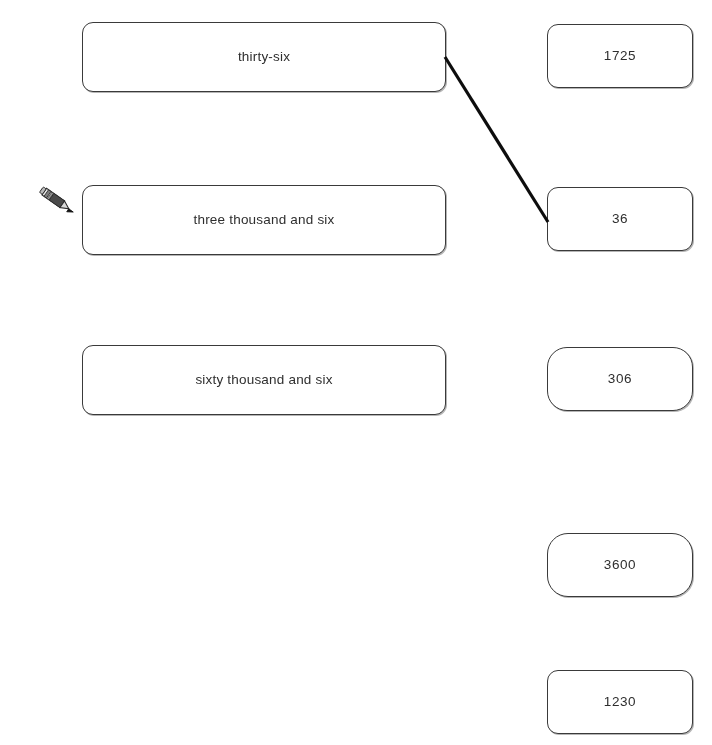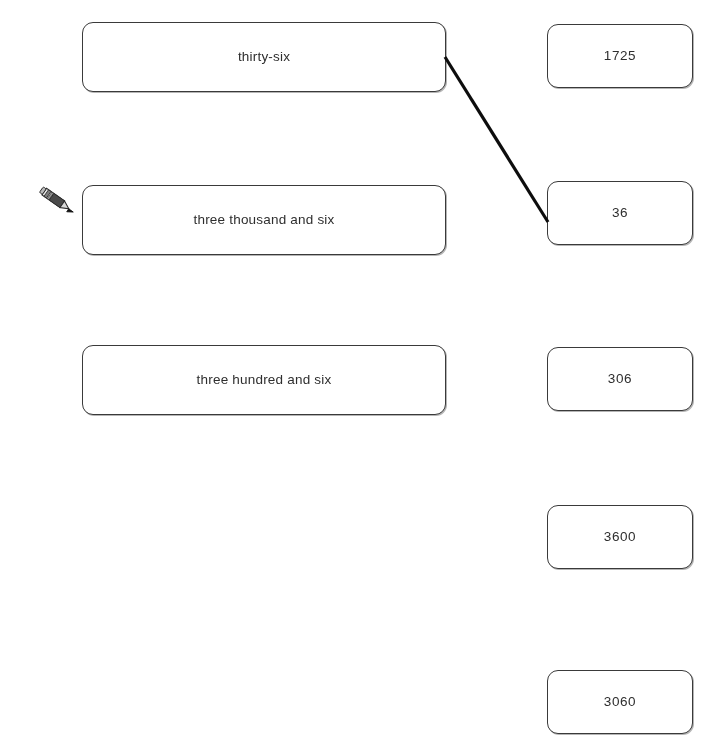--- a/index.html
+++ b/index.html
@@ -55,23 +55,23 @@
     letter-spacing: 0.6px;
   }
   
   .row-0 { top: 22px;  height: 70px; }
   .row-1 { top: 185px; height: 70px; }
   .row-2 { top: 345px; height: 70px; }
   .row-3 { top: 507px; height: 70px; }
   .row-4 { top: 668px; height: 70px; }
 
   .card.number.row-0 { top: 24px;  height: 64px; }
-  .card.number.row-1 { top: 181px; height: 64px; }
-  .card.number.row-2 { top: 347px; height: 64px; }
-  .card.number.row-3 { top: 505px; height: 64px; }
+  .card.number.row-1 { top: 187px; height: 64px; }
+  .card.number.row-2 { top: 347px; height: 64px; border-radius: 20px; }
+  .card.number.row-3 { top: 533px; height: 64px; border-radius: 21px; }
   .card.number.row-4 { top: 670px; height: 64px; }
 
   #connectors {
     position: absolute;
     left: 0; top: 0;
     width: 712px;
     height: 745px;
     pointer-events: none;
   }
   #cursor-layer {
@@ -90,37 +90,37 @@
 
 <div id="board">
 
   <div class="card word row-0">
     <span class="card-label">thirty-six</span>
   </div>
   <div class="card word row-1">
     <span class="card-label">three thousand and six</span>
   </div>
   <div class="card word row-2">
-    <span class="card-label">three hundred and six</span>
+    <span class="card-label">sixty thousand and six</span>
   </div>
 
   <div class="card number row-0">
     <span class="card-label">1725</span>
   </div>
   <div class="card number row-1">
     <span class="card-label">36</span>
   </div>
   <div class="card number row-2">
     <span class="card-label">306</span>
   </div>
   <div class="card number row-3">
     <span class="card-label">3600</span>
   </div>
   <div class="card number row-4">
-    <span class="card-label">3060</span>
+    <span class="card-label">1230</span>
   </div>
 
   <svg id="connectors" viewBox="0 0 712 745">
       <line x1="425" y1="57" x2="528" y2="222" stroke="#0d0d0d" stroke-width="3.2" stroke-linecap="butt"></line>
     </svg>
 
   <div id="cursor-layer">
     <svg class="pencil-cursor" id="pencil-cursor" width="46" height="46" viewBox="0 0 46 46" style="left: 16px; top: 182px;">
       <g transform="translate(4,4) rotate(35 17 17)">
 

